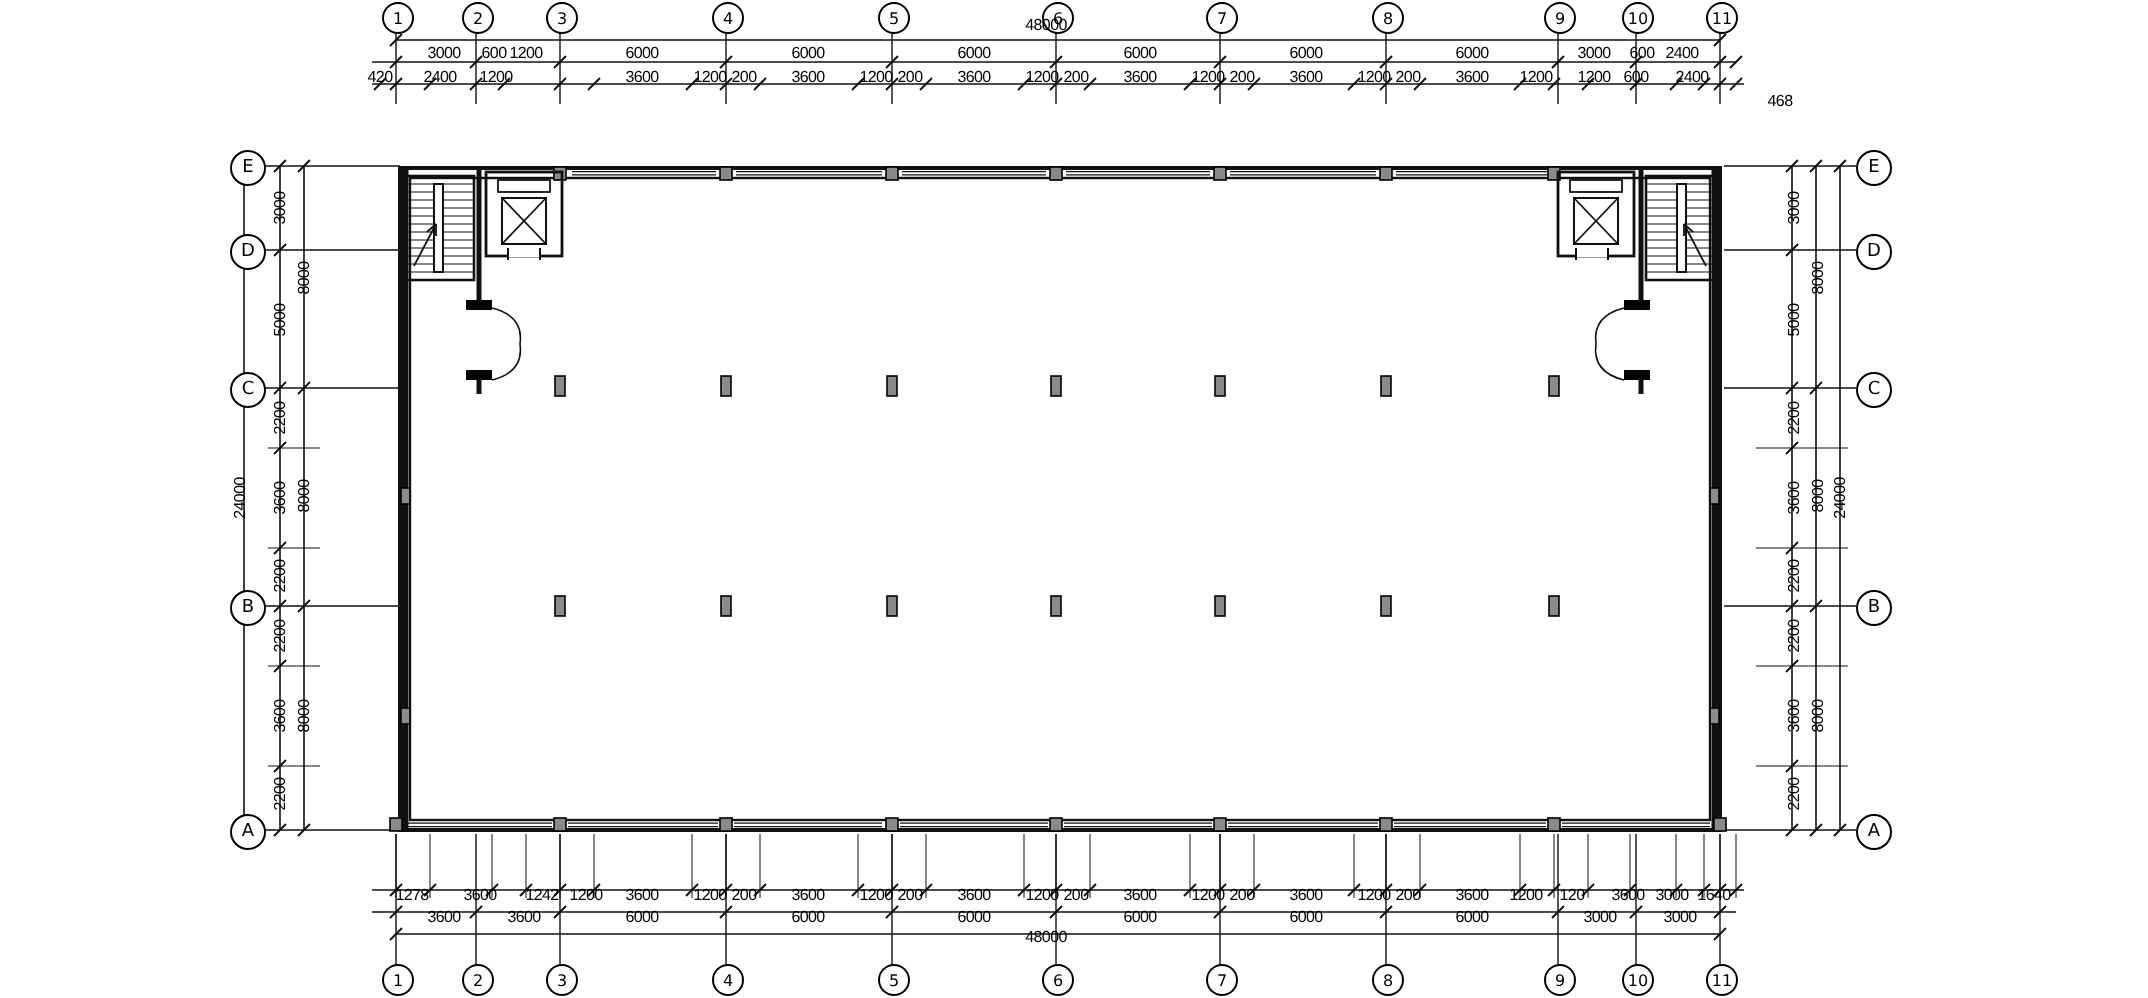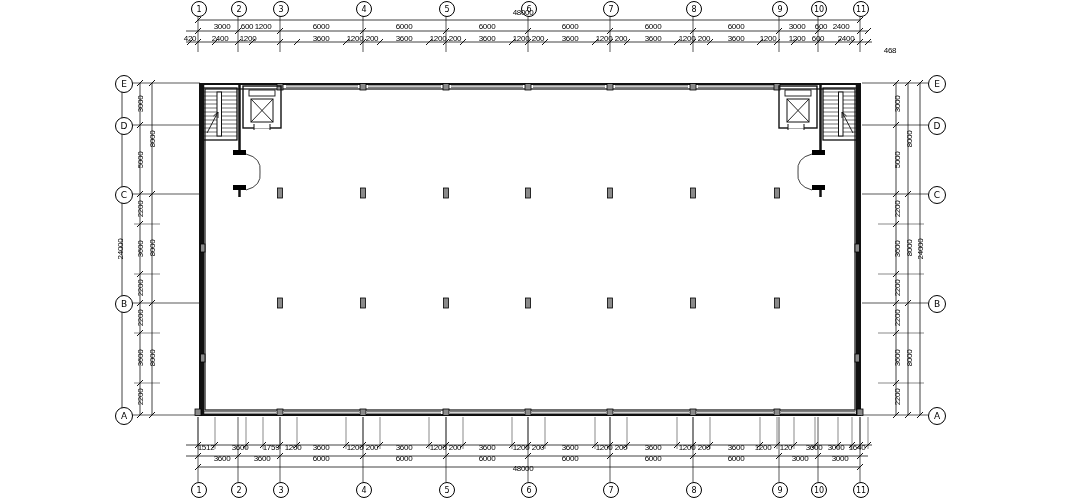--- a/index.html
+++ b/index.html
@@ -416,23 +416,23 @@
       <div class="dim" style="left: 621px; top: 39px;">200</div>
       <div class="dim" style="left: 653px; top: 39px;">3600</div>
       <div class="dim" style="left: 687px; top: 39px;">1200</div>
       <div class="dim" style="left: 704px; top: 39px;">200</div>
       <div class="dim" style="left: 736px; top: 39px;">3600</div>
       <div class="dim" style="left: 768px; top: 39px;">1200</div>
       <div class="dim" style="left: 797px; top: 39px;">1200</div>
       <div class="dim" style="left: 818px; top: 39px;">600</div>
       <div class="dim" style="left: 846px; top: 39px;">2400</div>
       <div class="dim" style="left: 871px; top: 51px; margin-left: 19px;">468</div>
-      <div class="dim" style="left: 206px; top: 448px;">1512</div>
+      <div class="dim" style="left: 206px; top: 448px;">1278</div>
       <div class="dim" style="left: 240px; top: 448px;">3600</div>
-      <div class="dim" style="left: 271px; top: 448px;">1759</div>
+      <div class="dim" style="left: 271px; top: 448px;">1242</div>
       <div class="dim" style="left: 293px; top: 448px;">1200</div>
       <div class="dim" style="left: 321px; top: 448px;">3600</div>
       <div class="dim" style="left: 355px; top: 448px;">1200</div>
       <div class="dim" style="left: 372px; top: 448px;">200</div>
       <div class="dim" style="left: 404px; top: 448px;">3600</div>
       <div class="dim" style="left: 438px; top: 448px;">1200</div>
       <div class="dim" style="left: 455px; top: 448px;">200</div>
       <div class="dim" style="left: 487px; top: 448px;">3600</div>
       <div class="dim" style="left: 521px; top: 448px;">1200</div>
       <div class="dim" style="left: 538px; top: 448px;">200</div>

